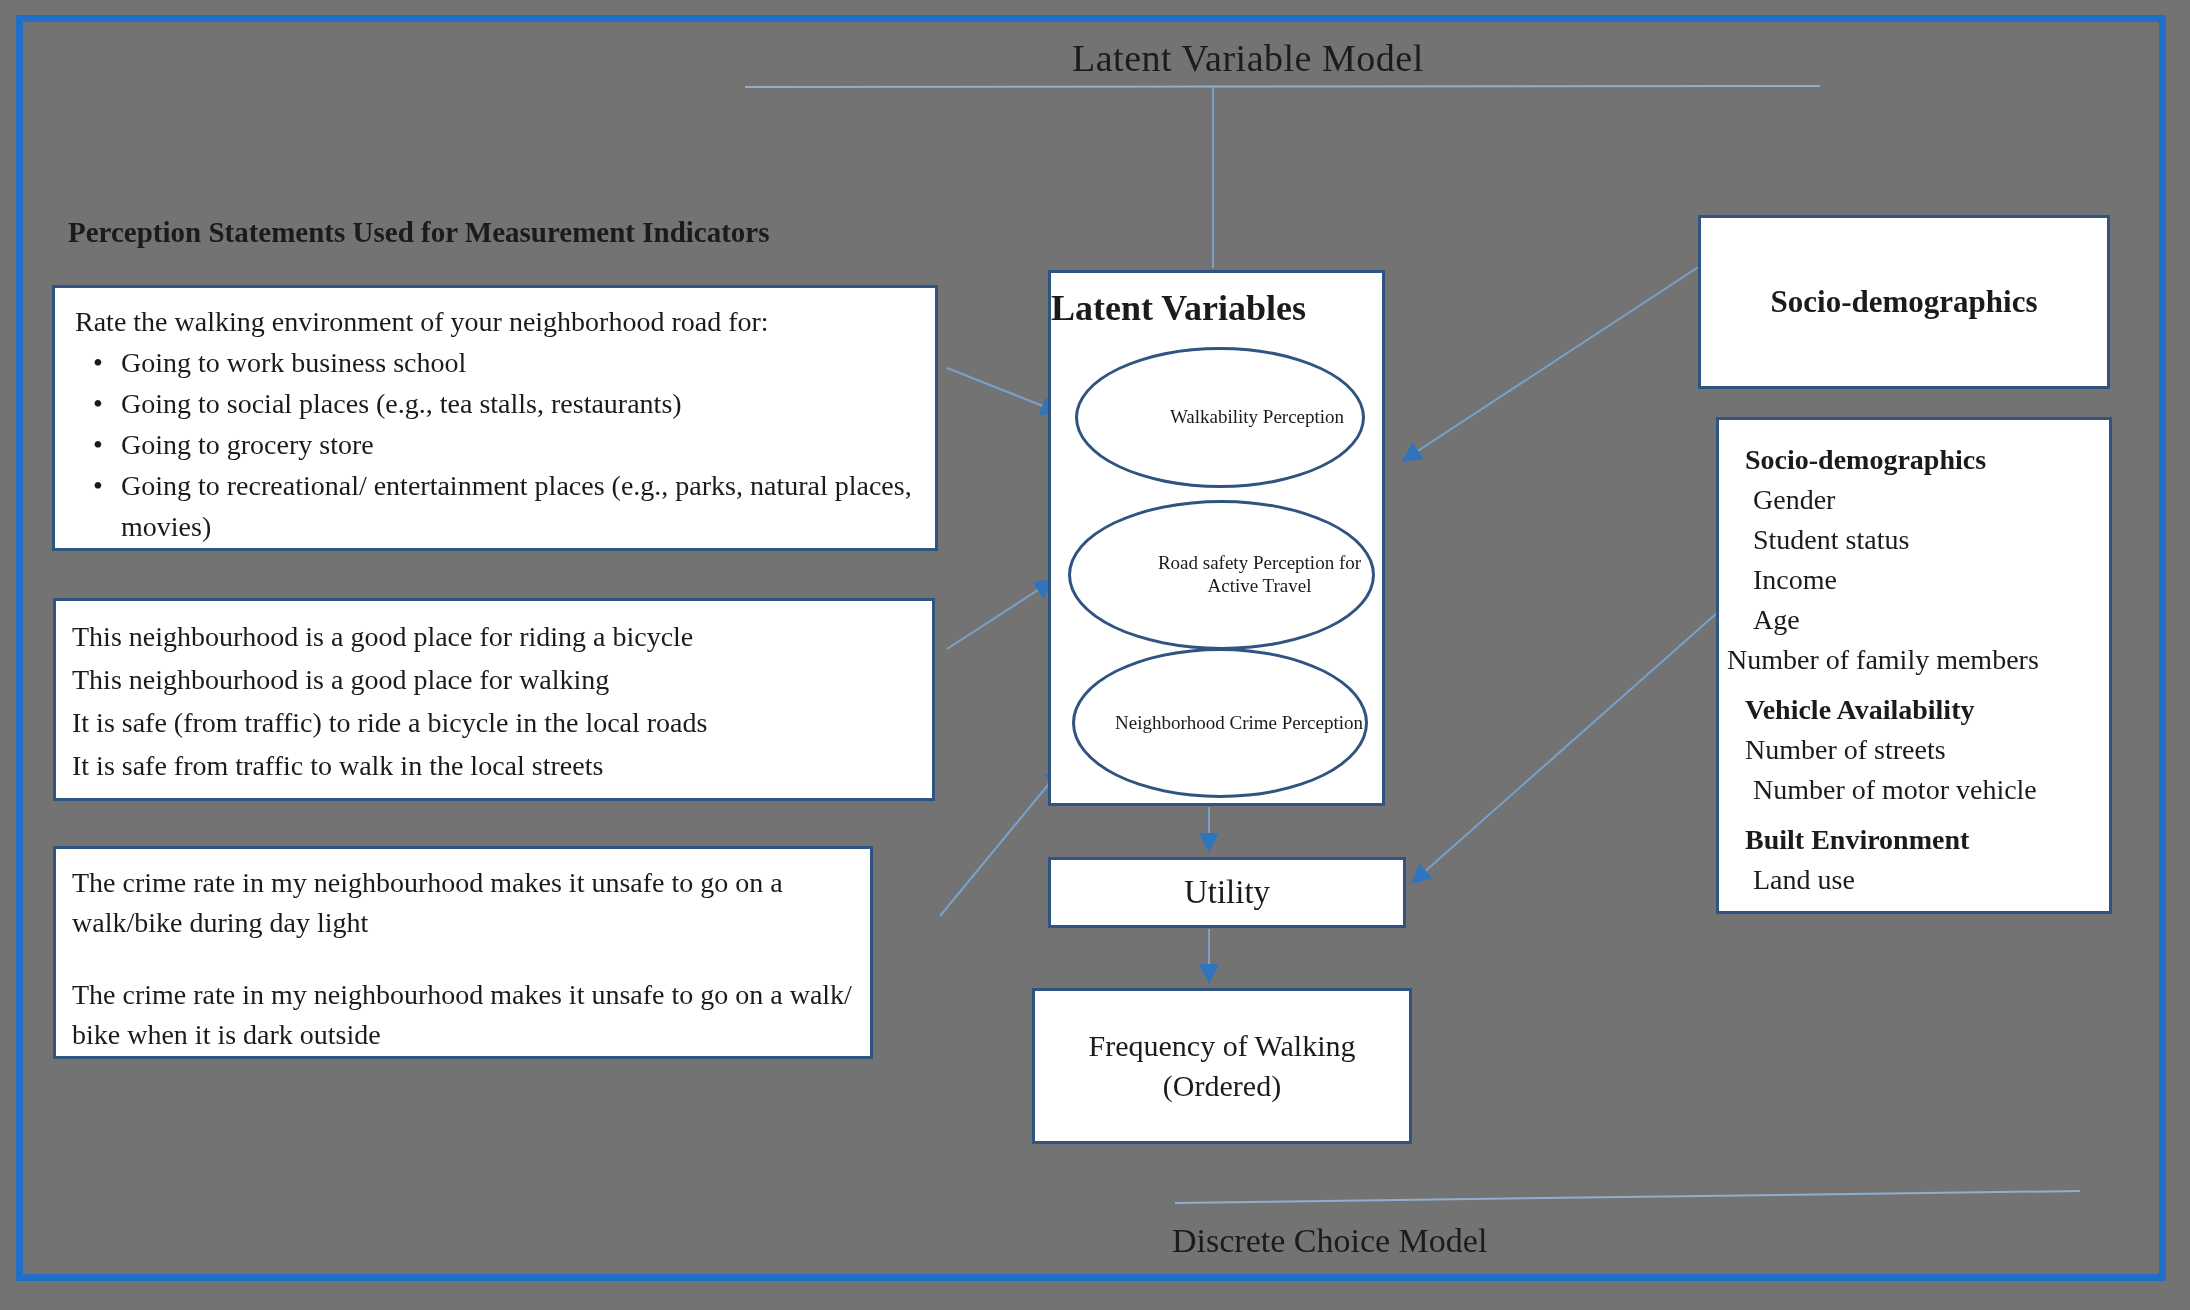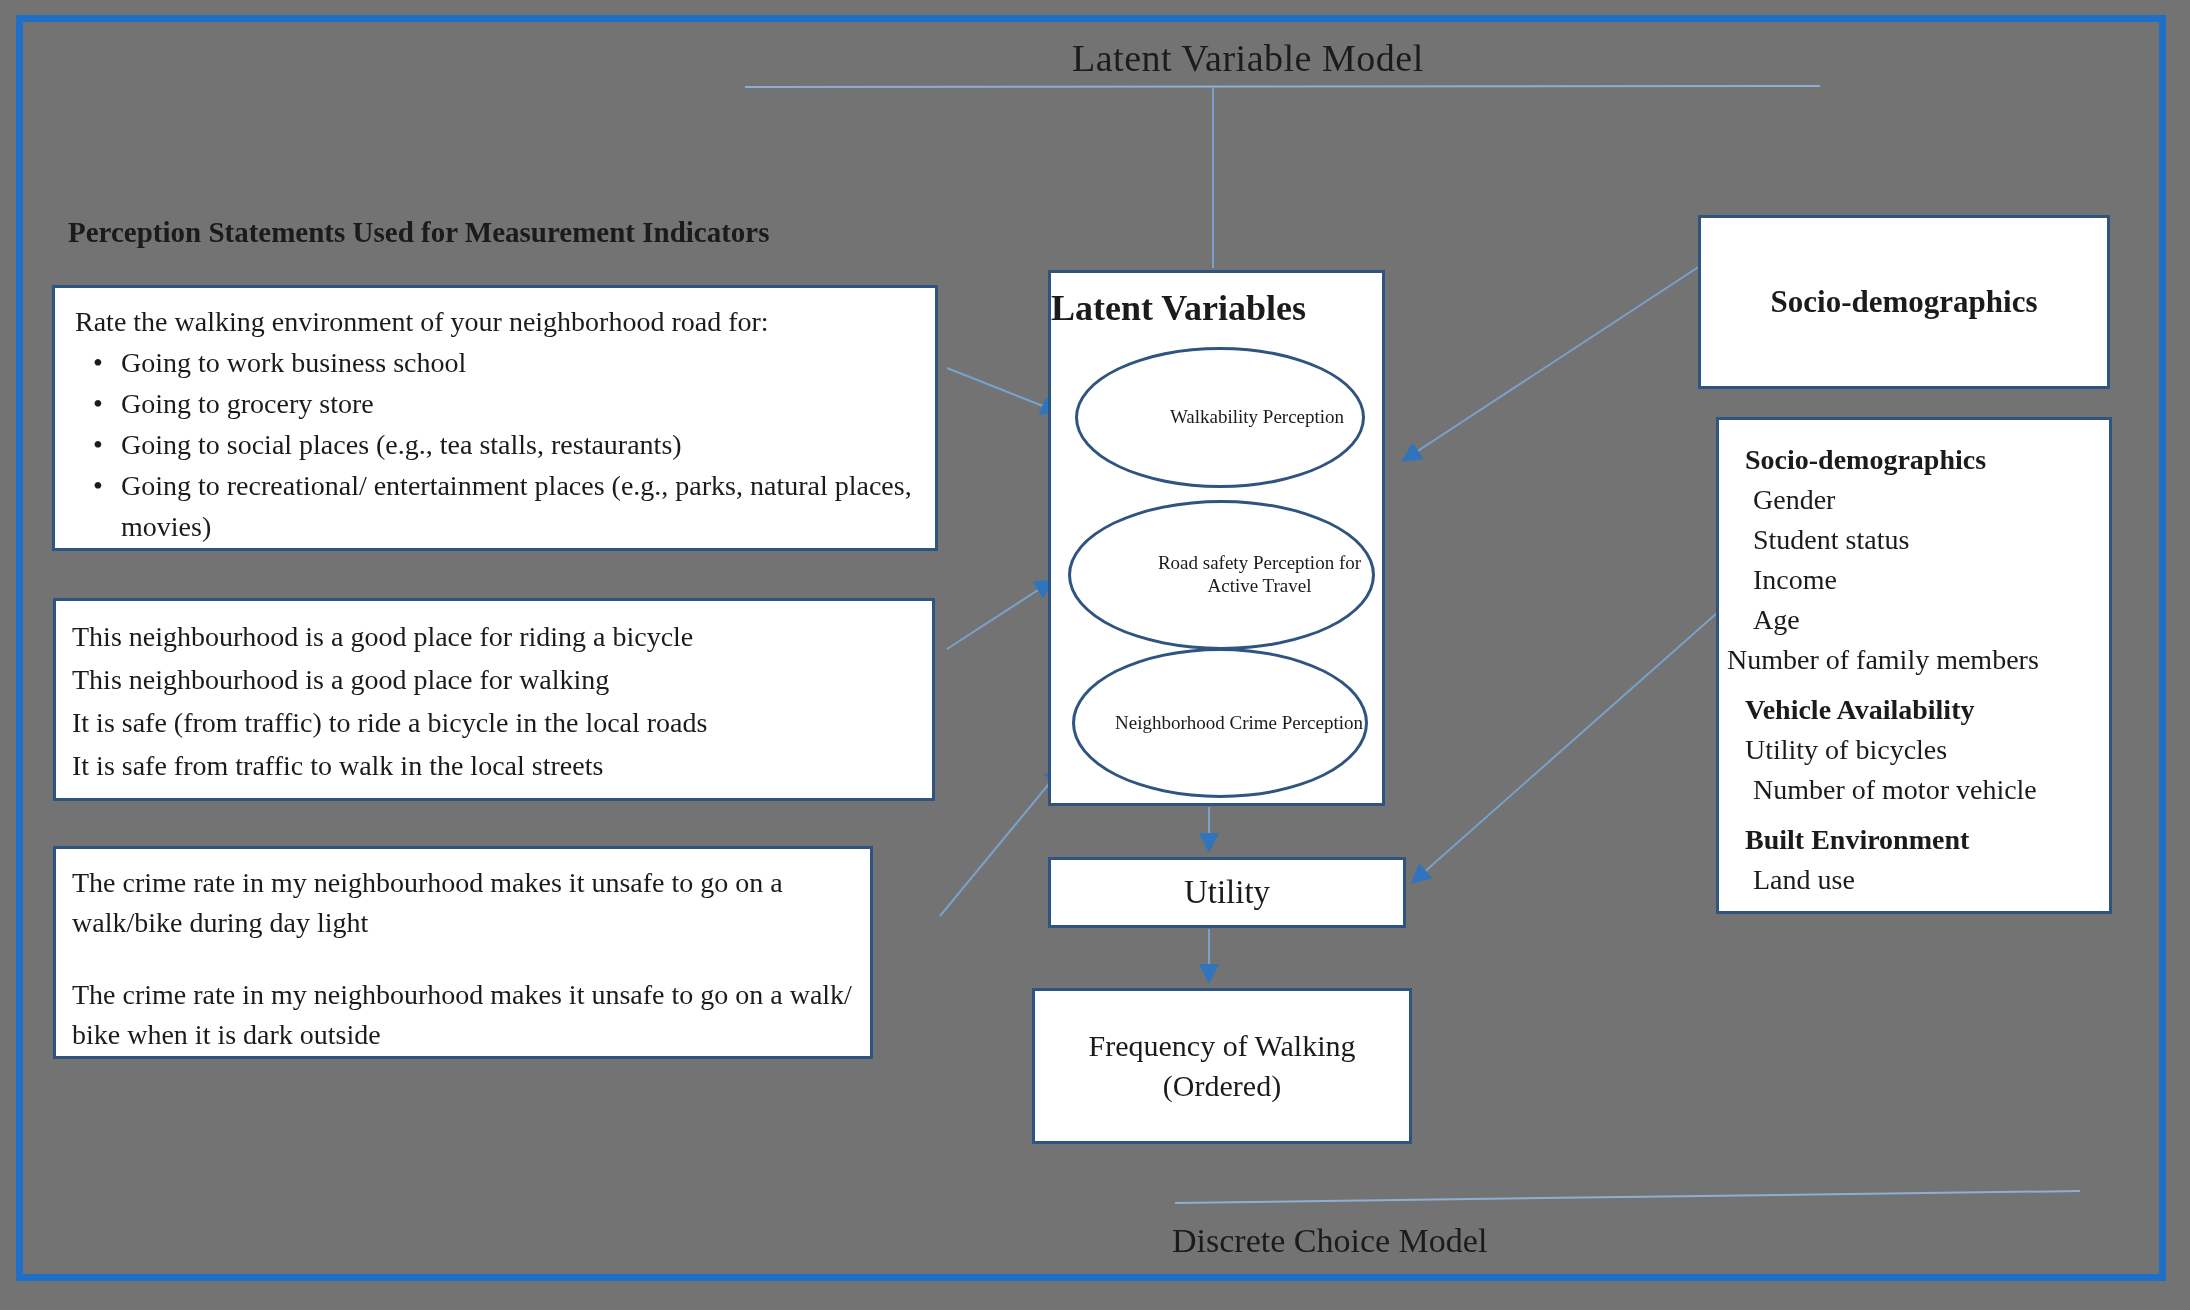--- a/index.html
+++ b/index.html
@@ -73,25 +73,25 @@
   <div class="abs heading-left" style="left:68px;top:216px;">Perception Statements Used for Measurement Indicators</div>
 
   <div class="abs stmt-box" style="left:52px;top:285px;width:886px;height:266px;padding:13px 12px 0 20px;">
     <div>Rate the walking environment of your neighborhood road for:</div>
     <div class="bullet-row">
       <span class="bullet"></span>
       <span class="btxt">Going to work business school</span>
     </div>
     <div class="bullet-row">
       <span class="bullet"></span>
-      <span class="btxt">Going to grocery store</span>
+      <span class="btxt">Going to social places (e.g., tea stalls, restaurants)</span>
     </div>
     <div class="bullet-row">
       <span class="bullet"></span>
-      <span class="btxt">Going to social places (e.g., tea stalls, restaurants)</span>
+      <span class="btxt">Going to grocery store</span>
     </div>
     <div class="bullet-row">
       <span class="bullet"></span>
       <span class="btxt">Going to recreational/ entertainment places (e.g., parks, natural places, movies)</span>
     </div>
   </div>
 
   <div class="abs stmt-box" style="left:53px;top:598px;width:882px;height:203px;padding:14px 12px 0 16px;line-height:43px;">
     <div>This neighbourhood is a good place for riding a bicycle</div>
     <div>This neighbourhood is a good place for walking</div>
@@ -133,21 +133,21 @@
   </div>
 
   <div class="abs right-list" style="left:1716px;top:417px;width:396px;height:497px;">
     <div class="hdr">Socio-demographics</div>
     <div class="itm">Gender</div>
     <div class="itm">Student status</div>
     <div class="itm">Income</div>
     <div class="itm">Age</div>
     <div class="itm tight" style="margin-left:-18px;">Number of family members</div>
     <div class="hdr gap">Vehicle Availability</div>
-    <div class="itm tight">Utility of bicycles</div>
+    <div class="itm tight">Number of streets</div>
     <div class="itm">Number of motor vehicle</div>
     <div class="hdr gap">Built Environment</div>
     <div class="itm">Land use</div>
   </div>
 
   <div class="abs bottom-label" style="left:1172px;top:1222px;">Discrete Choice Model</div>
 
 </div>
 
 </body></html>

